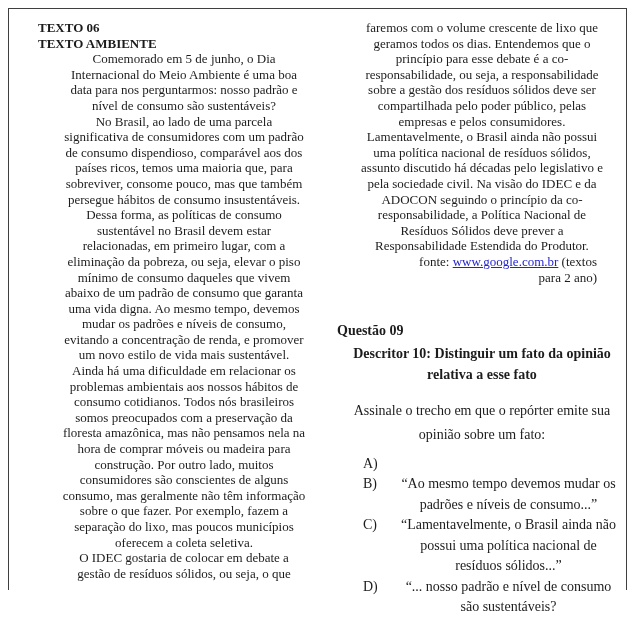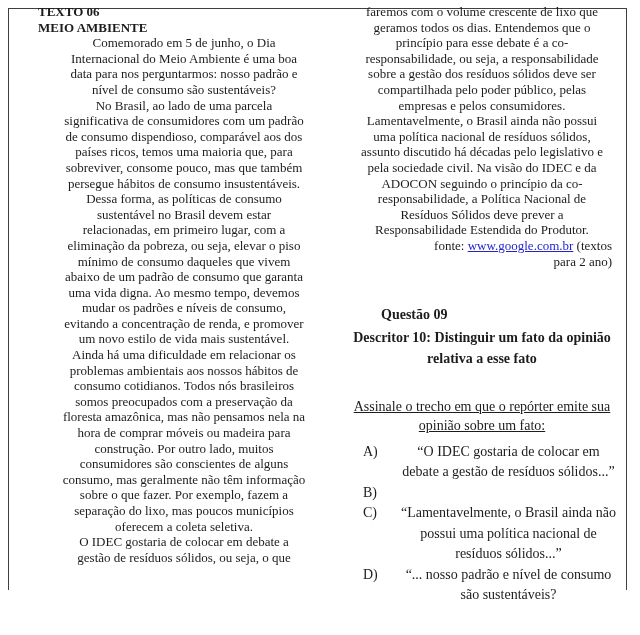--- a/index.html
+++ b/index.html
@@ -4,46 +4,46 @@
 <style>
   html,body{margin:0;padding:0;}
   body{
     width:640px;height:635px;position:relative;background:#ffffff;
     font-family:"Liberation Serif", serif;color:#1c1c1c;overflow:hidden;
   }
   .frame{
     position:absolute;left:8px;top:8px;width:617px;height:581px;
     border-top:1px solid #3f3f3f;border-left:1px solid #3f3f3f;border-right:1px solid #3f3f3f;
   }
-  .col{position:absolute;top:4px;font-size:13px;line-height:15.6px;}
+  .col{position:absolute;top:20px;font-size:13px;line-height:15.6px;}
   .col-left{left:38px;width:292px;}
   .col-right{left:337px;width:290px;}
   .lines{white-space:pre-line;text-align:center;}
   .bold{font-weight:bold;}
   .fonte{
-    text-align:right;padding-right:15px;margin-top:0;line-height:16px;
+    text-align:right;padding-right:30px;margin-top:0;line-height:16px;
   }
   .fonte a{color:#2424cd;text-decoration:underline;cursor:pointer;}
   .question-section{margin-top:37px;font-size:14px;}
-  .q-number{font-weight:bold;margin-left:44px;}
+  .q-number{font-weight:bold;}
   .q-descriptor{font-weight:bold;margin-top:4px;line-height:21px;}
-  .q-prompt{margin-top:28px;line-height:19px;text-decoration:underline;}
+  .q-prompt{margin-top:14px;line-height:24px;}
   .options{margin-top:7px;padding-left:26px;}
   .option{display:flex;line-height:20.5px;}
   .option .letter{flex:none;width:27px;}
   .option .opt-text{flex:1;}
 </style>
 </head>
 <body>
 
 <div class="frame"></div>
 
 <div class="col col-left">
   <div class="bold">TEXTO 06</div>
-  <div class="bold">MEIO AMBIENTE</div>
+  <div class="bold">TEXTO AMBIENTE</div>
   <div class="lines">Comemorado em 5 de junho, o Dia
 Internacional do Meio Ambiente é uma boa
 data para nos perguntarmos: nosso padrão e
 nível de consumo são sustentáveis?
 No Brasil, ao lado de uma parcela
 significativa de consumidores com um padrão
 de consumo dispendioso, comparável aos dos
 países ricos, temos uma maioria que, para
 sobreviver, consome pouco, mas que também
 persegue hábitos de consumo insustentáveis.
@@ -97,25 +97,25 @@
   <div class="question-section">
     <div class="q-number">Questão 09</div>
     <div class="q-descriptor lines">Descritor 10: Distinguir um fato da opinião
 relativa a esse fato</div>
     <div class="q-prompt lines">Assinale o trecho em que o repórter emite sua
 opinião sobre um fato:</div>
 
     <div class="options">
       <div class="option">
         <span class="letter">A)</span>
-        <span class="opt-text lines">“O IDEC gostaria de colocar em
-debate a gestão de resíduos sólidos...”</span>
       </div>
       <div class="option">
         <span class="letter">B)</span>
+        <span class="opt-text lines">“Ao mesmo tempo devemos mudar os
+padrões e níveis de consumo...”</span>
       </div>
       <div class="option">
         <span class="letter">C)</span>
         <span class="opt-text lines">“Lamentavelmente, o Brasil ainda não
 possui uma política nacional de
 resíduos sólidos...”</span>
       </div>
       <div class="option">
         <span class="letter">D)</span>
         <span class="opt-text lines">“... nosso padrão e nível de consumo

